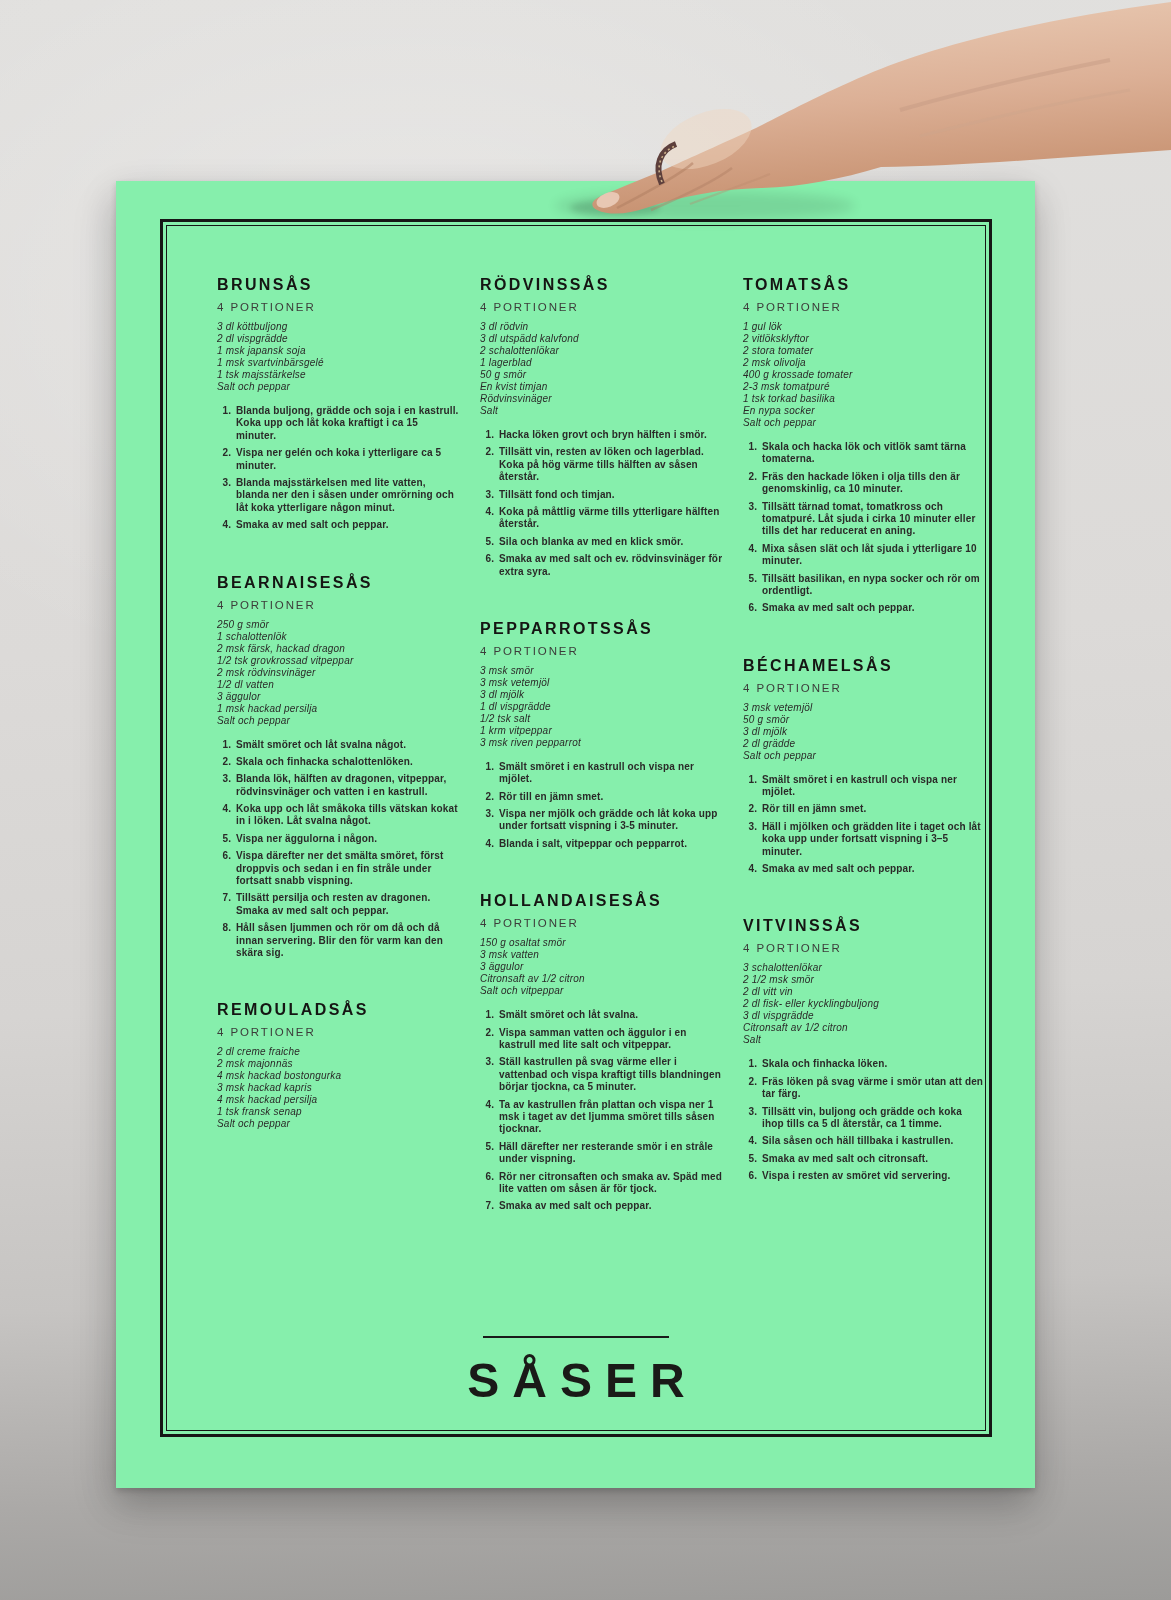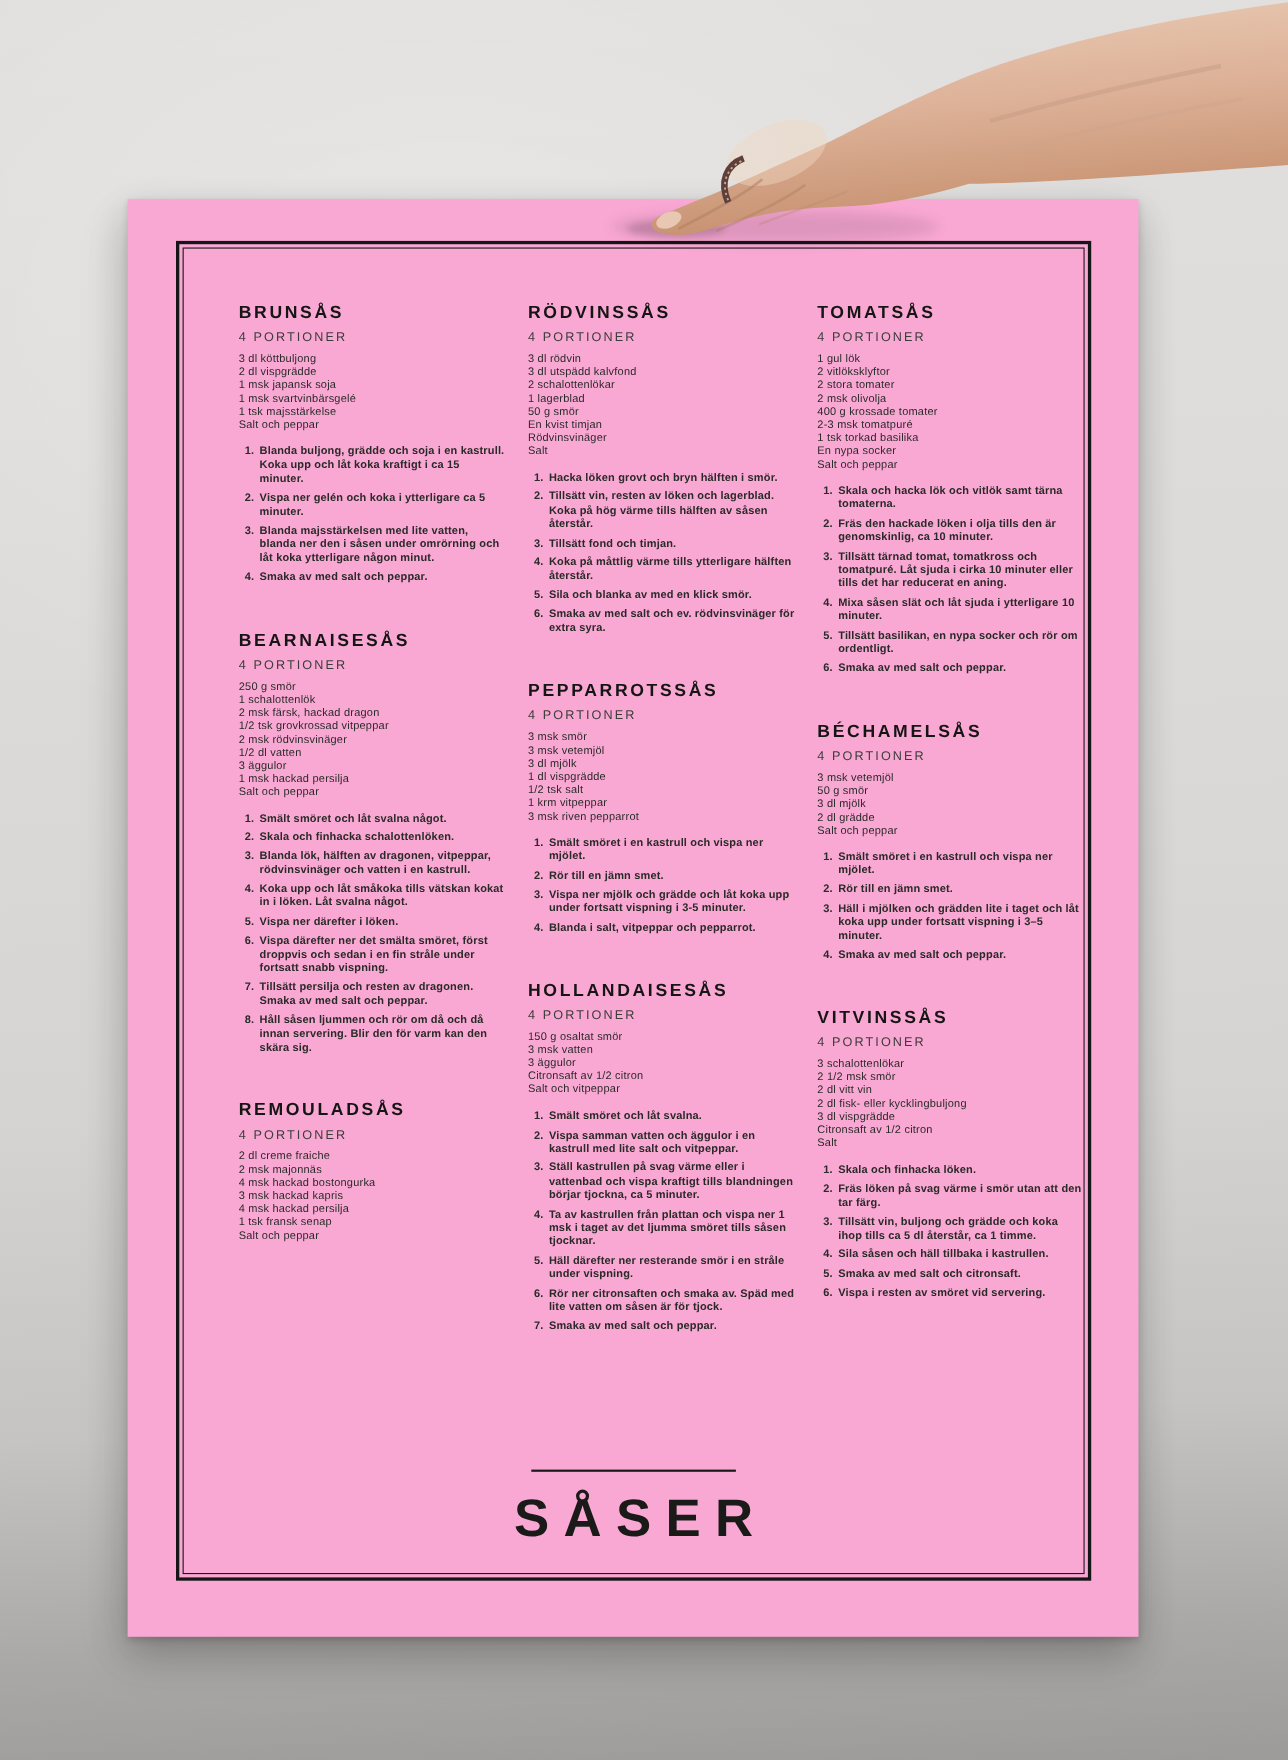--- a/index.html
+++ b/index.html
@@ -8,21 +8,21 @@
     font-family:"Liberation Sans","DejaVu Sans",sans-serif;
     background:linear-gradient(178deg,#e1e0de 0%,#dcdad8 40%,#d6d4d2 62%,#c6c4c2 80%,#aba9a7 92%,#9c9b99 100%);
   }
   .wall-sheen{
     position:absolute;inset:0;
     background:radial-gradient(ellipse 900px 600px at 35% 18%,rgba(255,255,255,0.28),rgba(255,255,255,0) 70%);
     pointer-events:none;
   }
   .poster{
     position:absolute;left:116px;top:181px;width:919px;height:1307px;
-    background:#f9a8d4;
+    background:#86efac;
     box-shadow:0 3px 6px rgba(0,0,0,.16),0 14px 34px rgba(0,0,0,.18),-6px 20px 40px rgba(0,0,0,.10);
   }
   .frame{
     position:absolute;left:44px;top:38px;right:43px;bottom:51px;
     border:3px solid #161616;padding:3px;box-sizing:border-box;
   }
   .frame-inner{
     width:100%;height:100%;border:1.5px solid #161616;box-sizing:border-box;
     position:relative;
   }
@@ -35,21 +35,21 @@
   .col{width:243px;flex:0 0 auto;}
   .recipe{margin-bottom:42px;}
   .recipe-title{
     margin:0;font-size:16px;font-weight:700;letter-spacing:2.4px;color:#151513;
   }
   .portions{
     font-size:11.5px;letter-spacing:1.9px;color:#3c3c3a;margin:7px 0 8px;
   }
   .ingredients{
     list-style:none;margin:0 0 12px;padding:0;
-    font-size:10px;line-height:1.2;letter-spacing:.2px;color:#2a2a28;
+    font-style:italic;font-size:10px;line-height:1.2;letter-spacing:.2px;color:#2a2a28;
   }
   .steps{
     margin:0;padding:0 0 0 17px;
     font-size:10px;line-height:1.24;letter-spacing:.15px;color:#2a2a28;
   }
   .steps li{margin-bottom:5px;padding-left:2px;font-weight:bold;}
   .footer{
     position:absolute;left:0;right:0;bottom:22px;text-align:center;
   }
   .footer-rule{
@@ -102,21 +102,21 @@
                 <li>1/2 dl vatten</li>
                 <li>3 äggulor</li>
                 <li>1 msk hackad persilja</li>
                 <li>Salt och peppar</li>
               </ul>
             <ol class="steps">
                 <li>Smält smöret och låt svalna något.</li>
                 <li>Skala och finhacka schalottenlöken.</li>
                 <li>Blanda lök, hälften av dragonen, vitpeppar, rödvinsvinäger och vatten i en kastrull.</li>
                 <li>Koka upp och låt småkoka tills vätskan kokat in i löken. Låt svalna något.</li>
-                <li>Vispa ner därefter i löken.</li>
+                <li>Vispa ner äggulorna i någon.</li>
                 <li>Vispa därefter ner det smälta smöret, först droppvis och sedan i en fin stråle under fortsatt snabb vispning.</li>
                 <li>Tillsätt persilja och resten av dragonen. Smaka av med salt och peppar.</li>
                 <li>Håll såsen ljummen och rör om då och då innan servering. Blir den för varm kan den skära sig.</li>
               </ol>
           </section>
           <section class="recipe">
             <h2 class="recipe-title">REMOULADSÅS</h2>
             <div class="portions">4 PORTIONER</div>
             <ul class="ingredients">
                 <li>2 dl creme fraiche</li>

